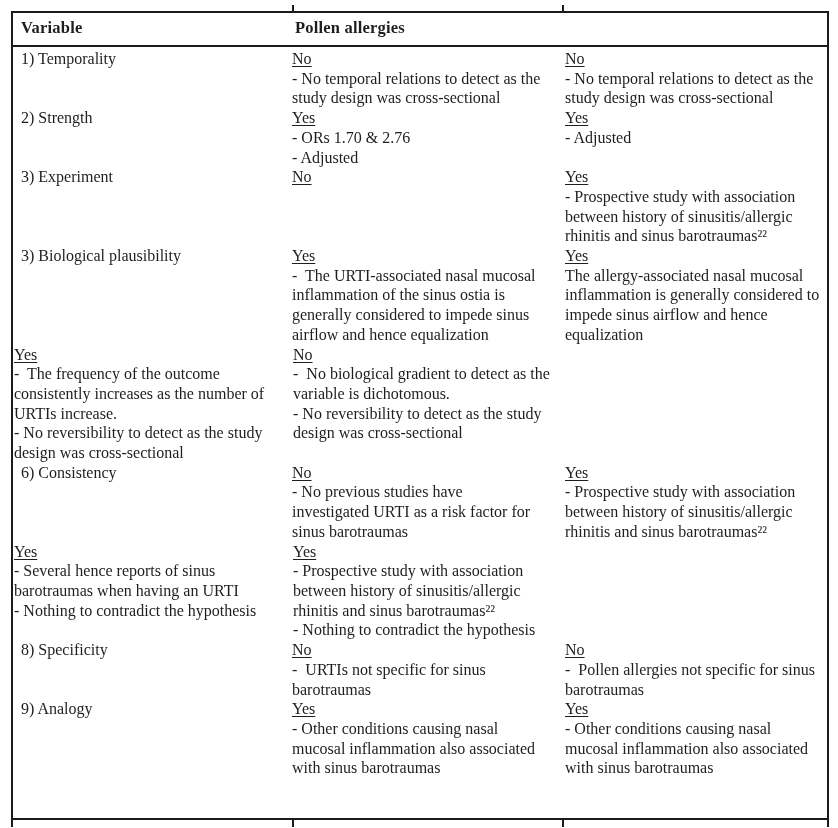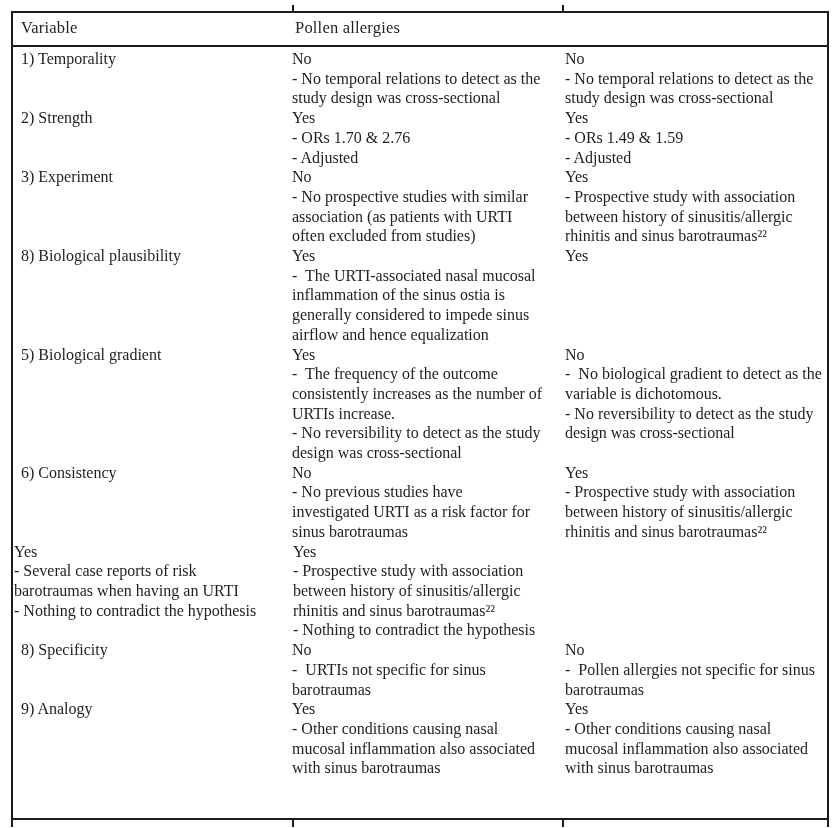--- a/index.html
+++ b/index.html
@@ -8,37 +8,37 @@
     font-family:"Liberation Serif", "DejaVu Serif", serif;
     color:#1e1e1e; overflow:hidden;
   }
   .table-wrap {
     position:absolute; left:11px; top:11px; width:818px; height:809px;
     border:2px solid #1b1b1b; box-sizing:border-box; background:#ffffff;
   }
   .header-row {
     display:grid; grid-template-columns:278px 272px 1fr;
     height:32px; border-bottom:2px solid #1b1b1b; box-sizing:content-box;
-    font-weight:normal; font-size:16.5px; line-height:30px;
+    font-weight:bold; font-size:16.5px; line-height:30px;
   }
   .header-cell { padding-left:8px; letter-spacing:0.2px; }
   .header-cell.c2 { padding-left:9px; }
   .header-cell.c3 { padding-left:4px; }
   .body-rows { padding-top:2px; }
   .body-row {
     display:grid; grid-template-columns:278px 272px 1fr;
     align-items:start;
   }
   .cell {
     font-size:16px; line-height:19.7px; white-space:pre-wrap;
   }
   .cell.c1 { padding-left:8px; }
   .cell.c2 { padding-left:1px; padding-right:20px; }
   .cell.c3 { padding-left:2px; padding-right:4px; }
-  .verdict { text-underline-offset:2px; }
+  .verdict { text-decoration:underline; text-underline-offset:2px; }
   .vtick { position:absolute; width:2px; background:#1b1b1b; }
   .vtick.top { top:5px; height:42px; }
   .vtick.bottom { top:818px; height:9px; }
 </style>
 </head>
 <body>
 
 <div class="vtick top" style="left:292px;"></div>
 <div class="vtick top" style="left:562px;"></div>
 
@@ -54,44 +54,43 @@
   </div>
   <div class="body-rows" id="table-body">
       <div class="body-row">
         <div class="cell c1">1) Temporality</div>
         <div class="cell c2"><div><span class="verdict">No</span></div><div class="bullet">- No temporal relations to detect as the study design was cross-sectional</div></div>
         <div class="cell c3"><div><span class="verdict">No</span></div><div class="bullet">- No temporal relations to detect as the study design was cross-sectional</div></div>
       </div>
       <div class="body-row">
         <div class="cell c1">2) Strength</div>
         <div class="cell c2"><div><span class="verdict">Yes</span></div><div class="bullet">- ORs 1.70 &amp; 2.76</div><div class="bullet">- Adjusted</div></div>
-        <div class="cell c3"><div><span class="verdict">Yes</span></div><div class="bullet">- ORs 1.49 &amp; 1.59</div><div class="bullet">- Adjusted</div></div>
+        <div class="cell c3"><div><span class="verdict">Yes</span></div><div class="bullet">- Adjusted</div></div>
       </div>
       <div class="body-row">
         <div class="cell c1">3) Experiment</div>
-        <div class="cell c2"><div><span class="verdict">No</span></div><div class="bullet">- No prospective studies with similar association (as patients with URTI often excluded from studies)</div></div>
+        <div class="cell c2"><div><span class="verdict">No</span></div></div>
         <div class="cell c3"><div><span class="verdict">Yes</span></div><div class="bullet">- Prospective study with association between history of sinusitis/allergic rhinitis and sinus barotraumas²²</div></div>
       </div>
       <div class="body-row">
-        <div class="cell c1">8) Biological plausibility</div>
+        <div class="cell c1">3) Biological plausibility</div>
         <div class="cell c2"><div><span class="verdict">Yes</span></div><div class="bullet">-  The URTI-associated nasal mucosal inflammation of the sinus ostia is generally considered to impede sinus airflow and hence equalization</div></div>
-        <div class="cell c3"><div><span class="verdict">Yes</span></div></div>
+        <div class="cell c3"><div><span class="verdict">Yes</span></div><div class="bullet">The allergy-associated nasal mucosal inflammation is generally considered to impede sinus airflow and hence equalization</div></div>
       </div>
       <div class="body-row">
-        <div class="cell c1">5) Biological gradient</div>
         <div class="cell c2"><div><span class="verdict">Yes</span></div><div class="bullet">-  The frequency of the outcome consistently increases as the number of URTIs increase.</div><div class="bullet">- No reversibility to detect as the study design was cross-sectional</div></div>
         <div class="cell c3"><div><span class="verdict">No</span></div><div class="bullet">-  No biological gradient to detect as the variable is dichotomous.</div><div class="bullet">- No reversibility to detect as the study design was cross-sectional</div></div>
       </div>
       <div class="body-row">
         <div class="cell c1">6) Consistency</div>
         <div class="cell c2"><div><span class="verdict">No</span></div><div class="bullet">- No previous studies have investigated URTI as a risk factor for sinus barotraumas</div></div>
         <div class="cell c3"><div><span class="verdict">Yes</span></div><div class="bullet">- Prospective study with association between history of sinusitis/allergic rhinitis and sinus barotraumas²²</div></div>
       </div>
       <div class="body-row">
-        <div class="cell c2"><div><span class="verdict">Yes</span></div><div class="bullet">- Several case reports of risk barotraumas when having an URTI</div><div class="bullet">- Nothing to contradict the hypothesis</div></div>
+        <div class="cell c2"><div><span class="verdict">Yes</span></div><div class="bullet">- Several hence reports of sinus barotraumas when having an URTI</div><div class="bullet">- Nothing to contradict the hypothesis</div></div>
         <div class="cell c3"><div><span class="verdict">Yes</span></div><div class="bullet">- Prospective study with association between history of sinusitis/allergic rhinitis and sinus barotraumas²²</div><div class="bullet">- Nothing to contradict the hypothesis</div></div>
       </div>
       <div class="body-row">
         <div class="cell c1">8) Specificity</div>
         <div class="cell c2"><div><span class="verdict">No</span></div><div class="bullet">-  URTIs not specific for sinus barotraumas</div></div>
         <div class="cell c3"><div><span class="verdict">No</span></div><div class="bullet">-  Pollen allergies not specific for sinus barotraumas</div></div>
       </div>
       <div class="body-row">
         <div class="cell c1">9) Analogy</div>
         <div class="cell c2"><div><span class="verdict">Yes</span></div><div class="bullet">- Other conditions causing nasal mucosal inflammation also associated with sinus barotraumas</div></div>

